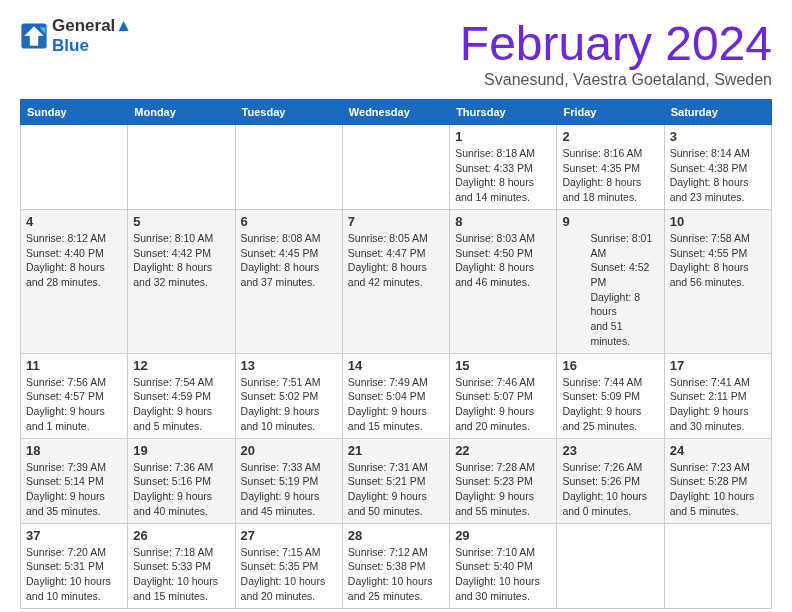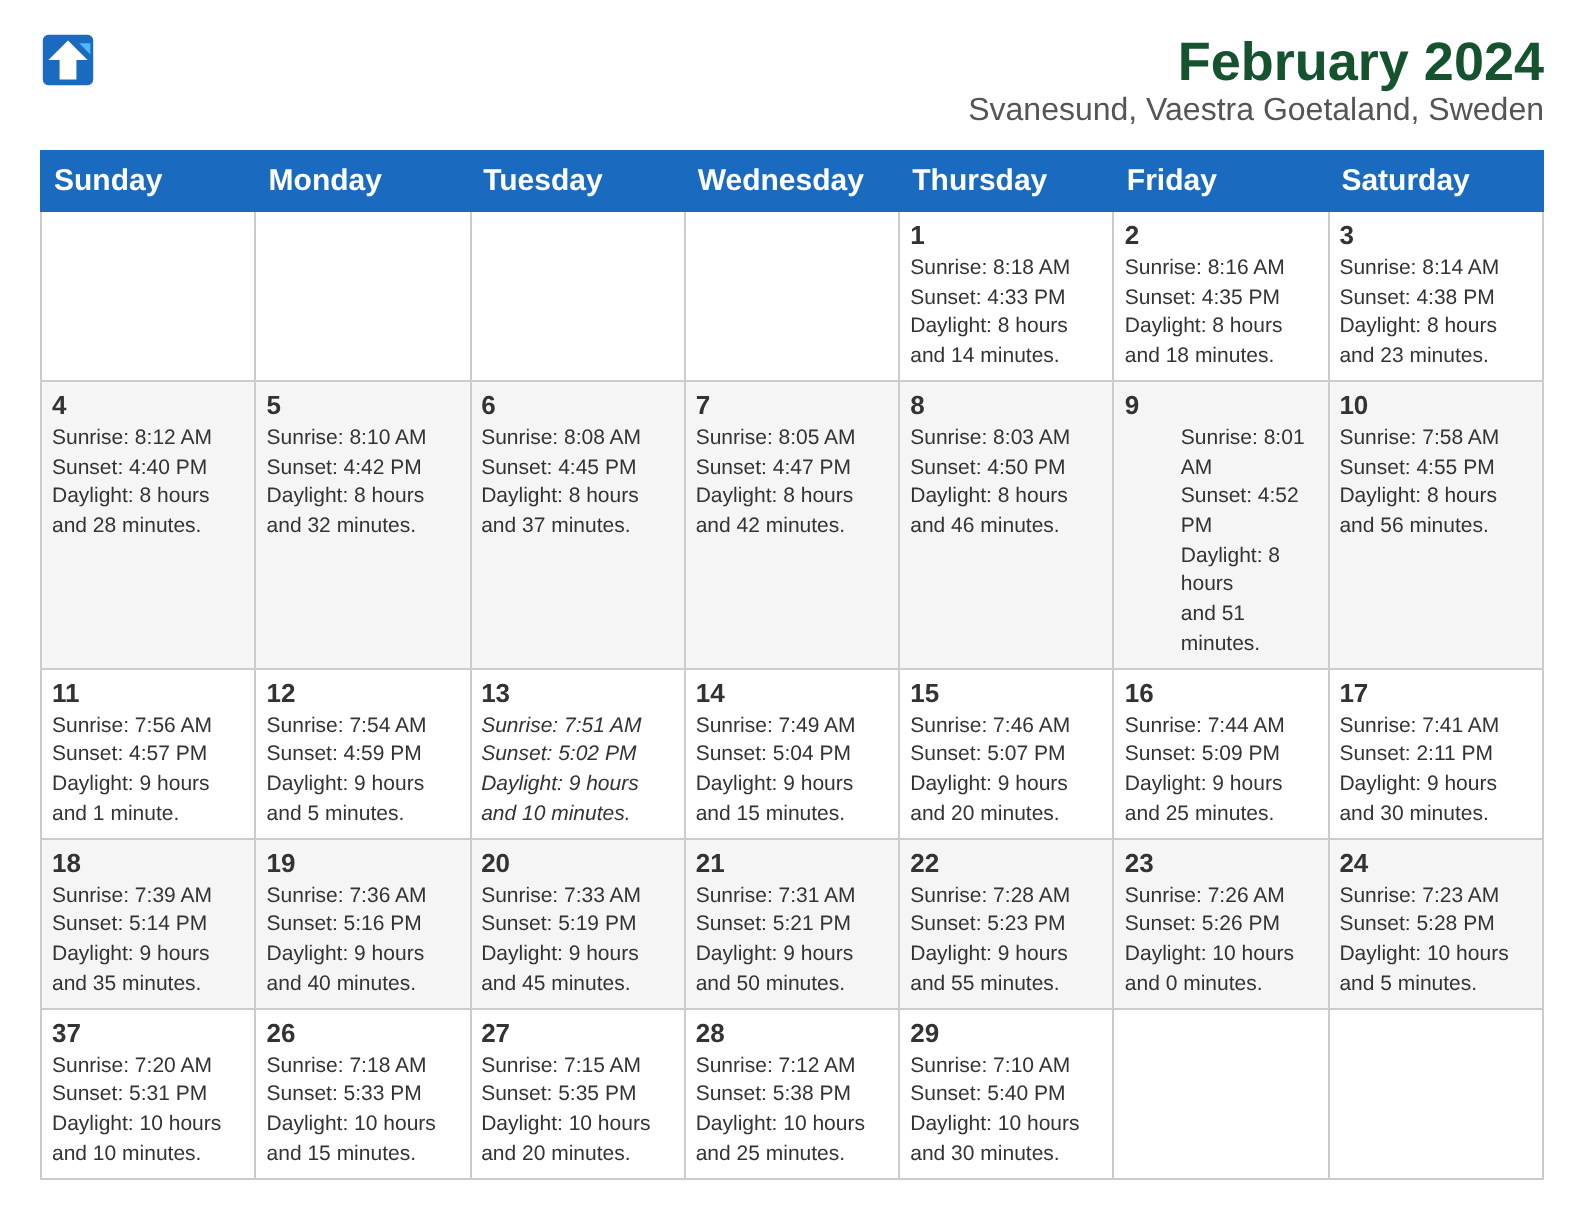--- a/index.html
+++ b/index.html
@@ -22,39 +22,39 @@
       gap: 4px;
     }
     .logo-icon {
       width: 28px;
       height: 28px;
     }
     .title-section {
       text-align: right;
     }
     .month-title {
-      font-size: 27px;
-      font-weight: bold;
-      color: #14532d;
+      font-size: 48px;
+      font-weight: normal;
+      color: #6d28d9;
     }
     .location-title {
       font-size: 16px;
       color: #555;
     }
     .calendar-table {
       width: 100%;
       border-collapse: collapse;
       table-layout: fixed;
     }
     .calendar-table th {
       background-color: #1a6bbf;
       color: #fff;
       text-align: left;
       padding: 6px 6px;
-      font-size: 15px;
+      font-size: 11px;
       font-weight: bold;
       border: 1px solid #1a6bbf;
     }
     .calendar-table td {
       border: 1px solid #ccc;
       vertical-align: top;
       padding: 4px 5px;
       min-height: 80px;
       height: 85px;
       font-size: 11px;
@@ -81,20 +81,24 @@
 </head>
 <body>
 
 <div class="header-section">
   <div class="logo">
     <svg class="logo-icon" viewBox="0 0 40 40">
       <rect x="2" y="2" width="36" height="36" rx="4" fill="#1a6bbf"></rect>
       <polygon points="20,6 34,20 26,20 26,34 14,34 14,20 6,20" fill="white"></polygon>
       <polygon points="28,8 36,16 36,8" fill="#4db8ff"></polygon>
     </svg>
+    <div>
+      <div style="font-size:17px;font-weight:bold;color:#333;">General<span style="color:#1a6bbf;">▲</span></div>
+      <div style="font-size:17px;font-weight:bold;color:#1a6bbf;">Blue</div>
+    </div>
   </div>
   <div class="title-section">
     <div class="month-title">February 2024</div>
     <div class="location-title">Svanesund, Vaestra Goetaland, Sweden</div>
   </div>
 </div>
 
 <table class="calendar-table">
   <thead>
     <tr>
@@ -196,21 +200,21 @@
         </td>
         <td>
           <span class="day-number">12</span>
           <div class="day-info" style="white-space: pre-line;">Sunrise: 7:54 AM
 Sunset: 4:59 PM
 Daylight: 9 hours
 and 5 minutes.</div>
         </td>
         <td>
           <span class="day-number">13</span>
-          <div class="day-info" style="white-space: pre-line; font-style: italic;">Sunrise: 7:51 AM
+          <div class="day-info" style="white-space: pre-line;">Sunrise: 7:51 AM
 Sunset: 5:02 PM
 Daylight: 9 hours
 and 10 minutes.</div>
         </td>
         <td>
           <span class="day-number">14</span>
           <div class="day-info" style="white-space: pre-line;">Sunrise: 7:49 AM
 Sunset: 5:04 PM
 Daylight: 9 hours
 and 15 minutes.</div>

